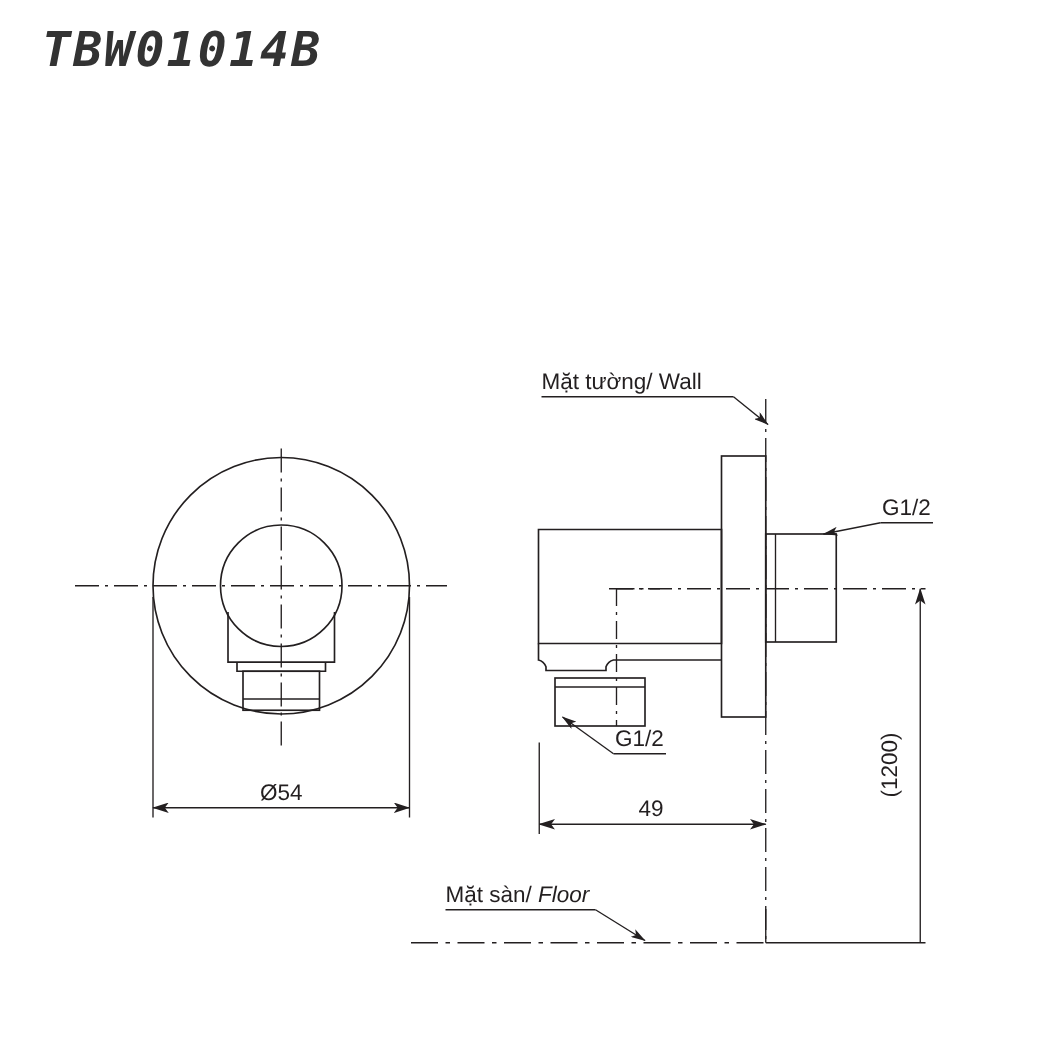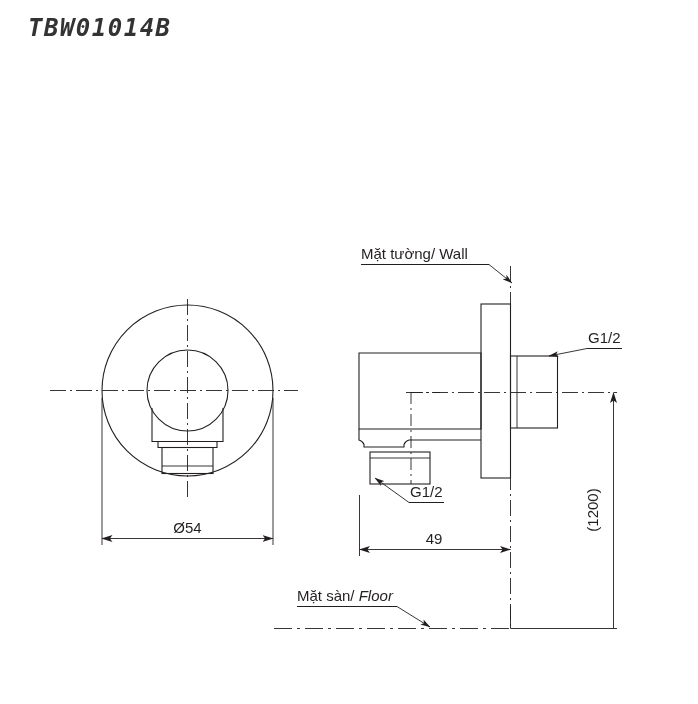--- a/index.html
+++ b/index.html
@@ -23,21 +23,21 @@
     width: 698px;
     height: 704px;
   }
   .page-title {
     position: absolute;
     left: 28px;
     top: 14px;
     font-family: "DejaVu Sans Mono", "Liberation Mono", monospace;
     font-weight: bold;
     font-style: italic;
-    font-size: 24px;
+    font-size: 32px;
     letter-spacing: 1.5px;
     color: #333333;
     white-space: nowrap;
   }
   svg { display: block; }
   .ln      { stroke: #231f20; stroke-width: 1.1; fill: none; }
   .ln-thin { stroke: #231f20; stroke-width: 0.9; fill: none; }
   .ln-dim  { stroke: #231f20; stroke-width: 0.9; fill: none; }
   .ln-center {
     stroke: #231f20; stroke-width: 0.9; fill: none;

